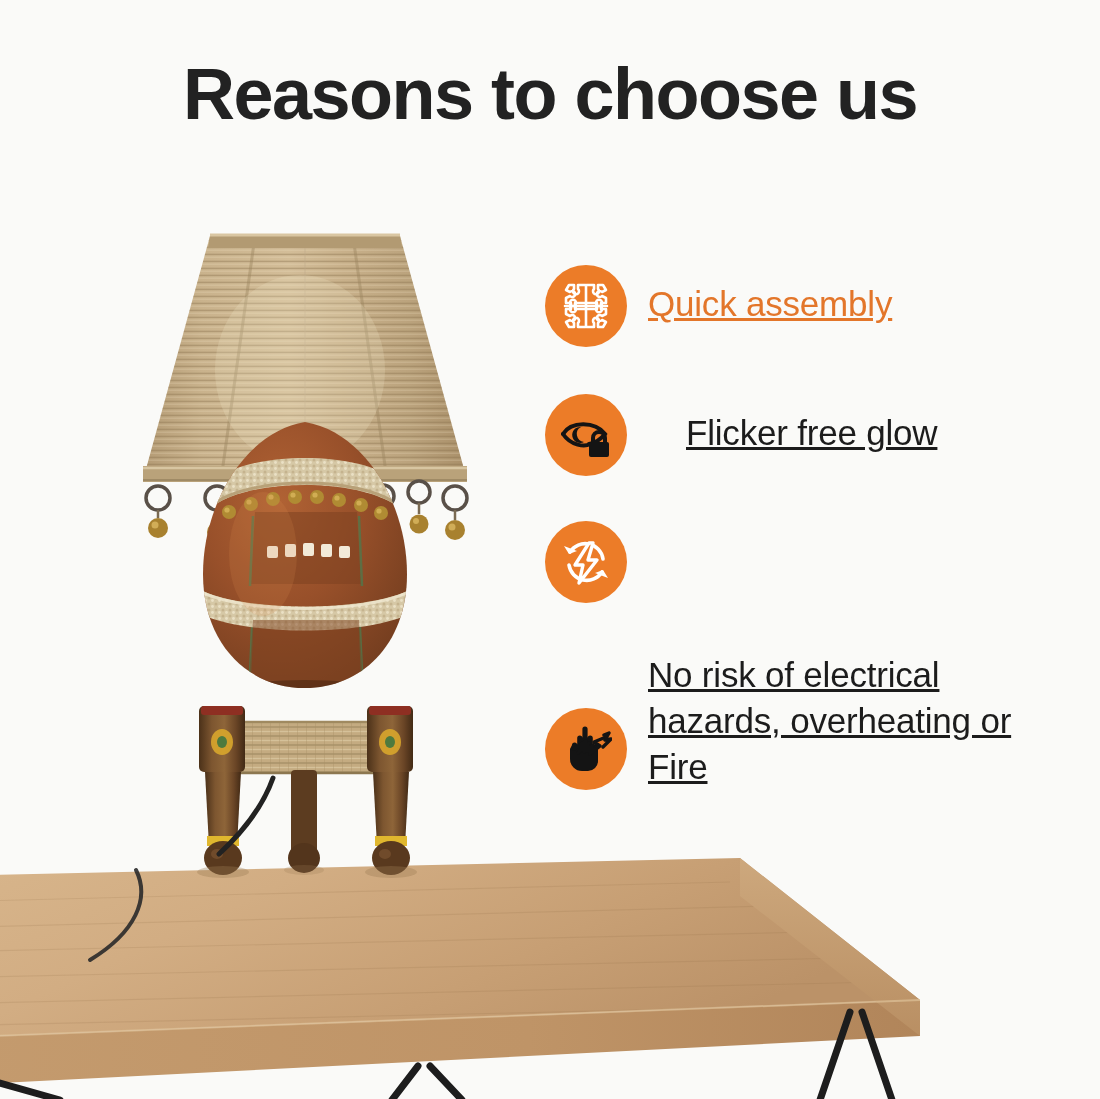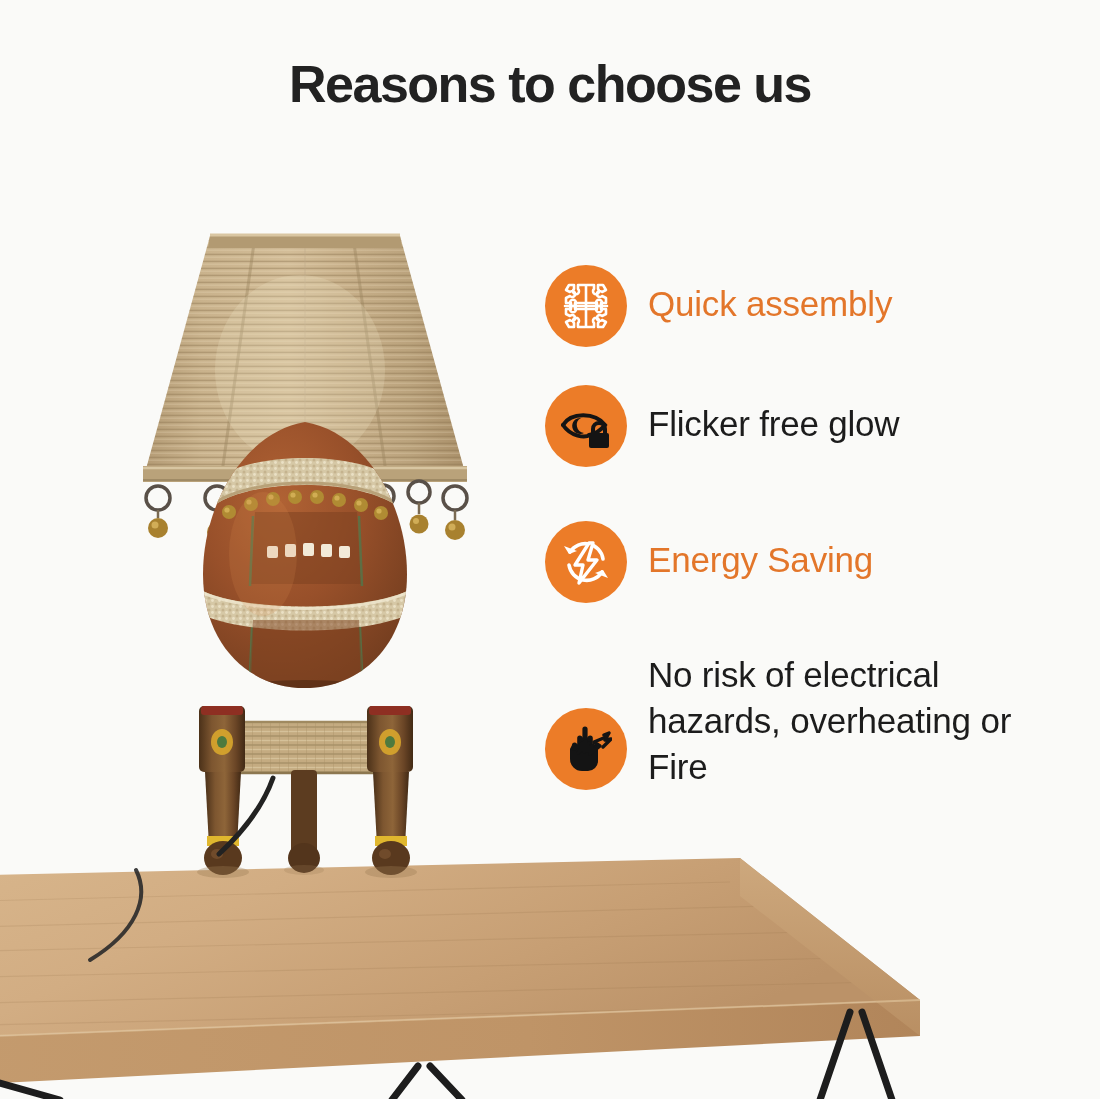--- a/index.html
+++ b/index.html
@@ -25,21 +25,21 @@
     overflow: hidden;
   }
 
   
   #page-title {
     position: absolute;
     left: 0;
     top: 58px;
     width: 1100px;
     text-align: center;
-    font-size: 52px;
+    font-size: 72px;
     line-height: 1.0;
     font-weight: 700;
     letter-spacing: -1.5px;
     color: #222222;
     white-space: nowrap;
   }
 
   
   #feature-list {
     position: absolute;
@@ -50,21 +50,21 @@
 
   .feature-item {
     position: absolute;
     left: 0;
     display: flex;
     align-items: flex-start;
     width: 500px;
   }
 
   .feature-item[data-idx="0"] { top: 0px; }
-  .feature-item[data-idx="1"] { top: 120px; }
+  .feature-item[data-idx="1"] { top: 129px; gap: 38px; }
   .feature-item[data-idx="2"] { top: 256px; }
   .feature-item[data-idx="3"] { top: 384px; align-items: flex-end; }
 
   .feature-icon {
     flex: 0 0 auto;
     width: 82px;
     height: 82px;
     border-radius: 50%;
     background: #ec7c28;
     display: flex;
@@ -75,20 +75,21 @@
   .feature-icon svg { display: block; }
 
   .feature-label {
     margin-left: 21px;
     font-size: 35px;
     line-height: 46px;
     font-weight: 400;
     letter-spacing: -0.2px;
     color: #1c1c1c;
     padding-top: 16px;
+    text-decoration: underline;
   }
 
   .feature-item[data-idx="0"] .feature-label,
   .feature-item[data-idx="2"] .feature-label { color: #e3762a; }
 
   .feature-item[data-idx="3"] .feature-label {
     padding-top: 3px;
     max-width: 400px;
   }
 
@@ -469,21 +470,20 @@
 
           <path d="M44 24 A18 18 0 0 0 11 17" stroke="#ffffff" stroke-width="3.6" fill="none" stroke-linecap="round"></path>
           <path d="M5 11 L10 19 L18 16 Z" fill="#ffffff"></path>
 
           <path d="M10 30 A18 18 0 0 0 43 37" stroke="#ffffff" stroke-width="3.6" fill="none" stroke-linecap="round"></path>
           <path d="M49 43 L44 35 L36 38 Z" fill="#ffffff"></path>
 
           <path d="M30 8 L16 30 h8 l-4 18 L38 25 h-9 l5 -17 z" fill="#ec7c28" stroke="#ffffff" stroke-width="3.4" stroke-linejoin="round"></path>
         </svg>
       </div>
-      <div class="feature-label">Energy Saving</div>
     </div>
 
     <div class="feature-item" data-idx="3">
       <div class="feature-icon">
         <svg width="52" height="52" viewBox="0 0 52 52" fill="none">
 
           <path d="M10 26 v10 a12 12 0 0 0 12 12 h6 a10 10 0 0 0 10 -10 v-14
                    a2.6 2.6 0 0 0 -5.2 0 v-9 a2.6 2.6 0 0 0 -5.2 0 v-9
                    a2.6 2.6 0 0 0 -5.2 0 v9 a2.6 2.6 0 0 0 -5.2 0 v7
                    a2.6 2.6 0 0 0 -5.2 0 z" fill="#141414"></path>

